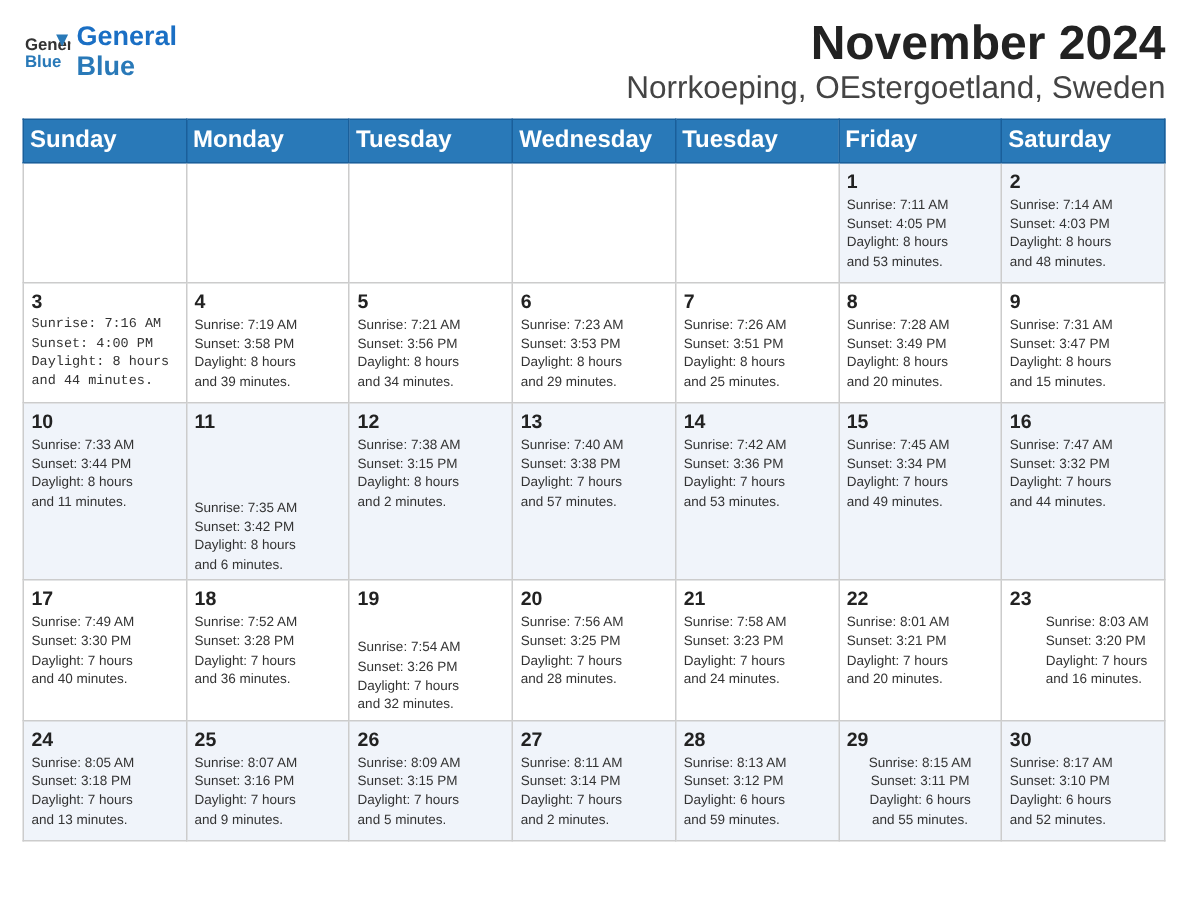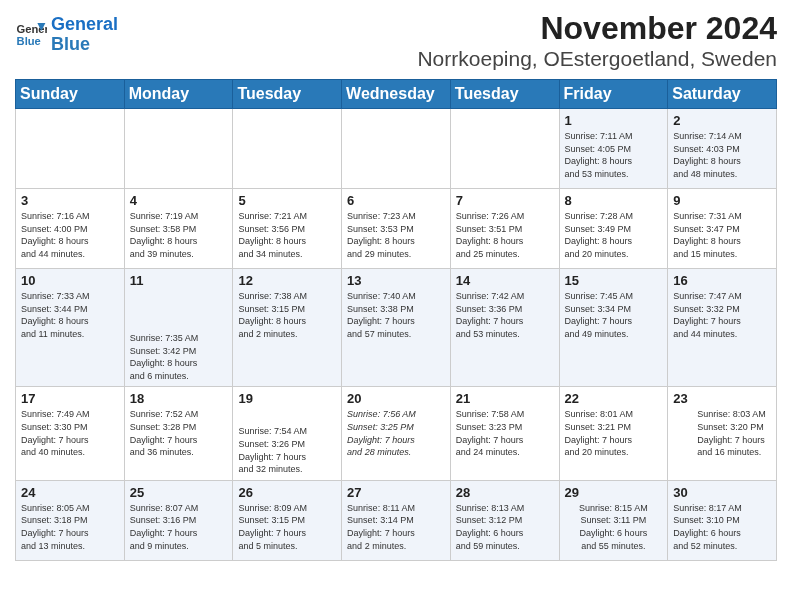--- a/index.html
+++ b/index.html
@@ -143,21 +143,21 @@
           <span class="day-number">2</span>
           <div class="day-info" style="white-space: pre-line;">Sunrise: 7:14 AM
 Sunset: 4:03 PM
 Daylight: 8 hours
 and 48 minutes.</div>
         </td>
       </tr>
       <tr>
         <td>
           <span class="day-number">3</span>
-          <div class="day-info" style="white-space: pre-line;">Sunrise: 7:16 AM
+          <div class="day-info" style="white-space: pre-line; font-family: Liberation Mono, monospace;">Sunrise: 7:16 AM
 Sunset: 4:00 PM
 Daylight: 8 hours
 and 44 minutes.</div>
         </td>
         <td>
           <span class="day-number">4</span>
           <div class="day-info" style="white-space: pre-line;">Sunrise: 7:19 AM
 Sunset: 3:58 PM
 Daylight: 8 hours
 and 39 minutes.</div>
@@ -266,21 +266,21 @@
         </td>
         <td>
           <span class="day-number">19</span>
           <div class="day-info" style="white-space: pre-line; margin-top: 19px;">Sunrise: 7:54 AM
 Sunset: 3:26 PM
 Daylight: 7 hours
 and 32 minutes.</div>
         </td>
         <td>
           <span class="day-number">20</span>
-          <div class="day-info" style="white-space: pre-line; font-style: italic;">Sunrise: 7:56 AM
+          <div class="day-info" style="white-space: pre-line;">Sunrise: 7:56 AM
 Sunset: 3:25 PM
 Daylight: 7 hours
 and 28 minutes.</div>
         </td>
         <td>
           <span class="day-number">21</span>
           <div class="day-info" style="white-space: pre-line;">Sunrise: 7:58 AM
 Sunset: 3:23 PM
 Daylight: 7 hours
 and 24 minutes.</div>

